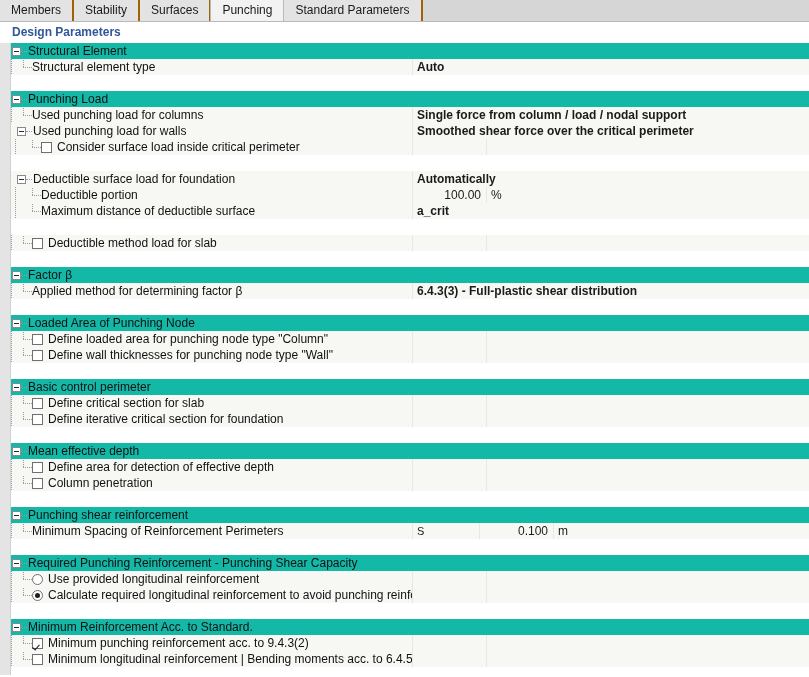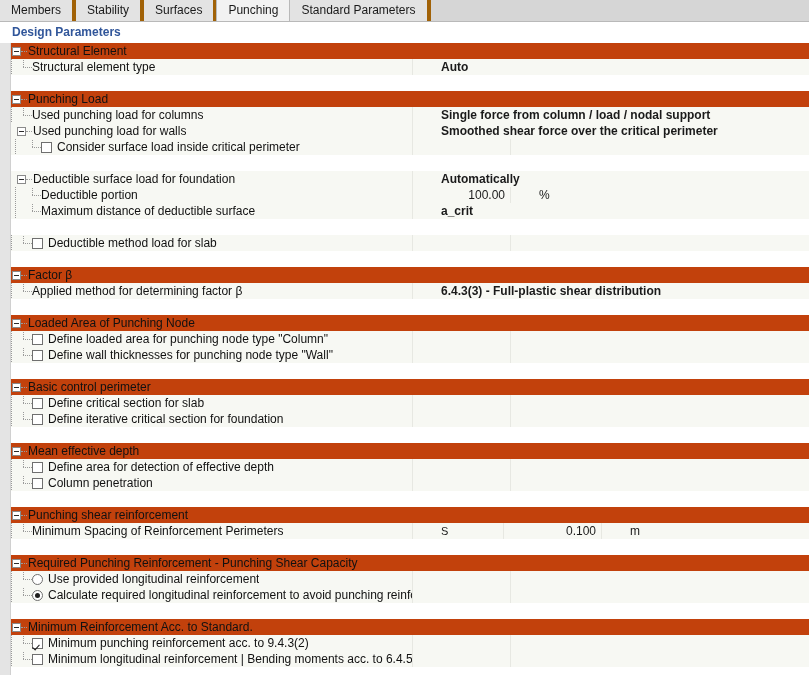--- a/index.html
+++ b/index.html
@@ -27,21 +27,21 @@
     border-bottom: 1px solid #b9b9b9;
     box-sizing: border-box;
   }
   .tab {
     height: 21px;
     line-height: 21px;
     padding: 0 11px;
     font-size: 12px;
     color: #1a1a1a;
     background: #e3e3e3;
-    border-right: 4px solid #a16207;
+    border-right: 2px solid #a16207;
     box-sizing: border-box;
     white-space: nowrap;
     cursor: default;
   }
   .tab.active {
     background: #f2f2f2;
     border-right: 1px solid #b9b9b9;
     border-left: 1px solid #b9b9b9;
     margin-left: -1px;
     margin-top: 36px;
@@ -84,22 +84,22 @@
     z-index: 3;
   }
 
   .row {
     position: relative;
     height: 16px;
     display: flex;
     box-sizing: border-box;
     width: 809px;
   }
-  .row.group { background: #c2410c; }
-  .row.data  { background: #f7f8f3; gap: 24px; }
+  .row.group { background: #14b8a6; }
+  .row.data  { background: #f7f8f3; }
   .row.spacer{ background: #ffffff; height: 16px; }
   .row.spacer8{ background: #ffffff; height: 8px; }
 
   
   .c-name {
     position: relative;
     width: 413px;
     flex: 0 0 413px;
     display: flex;
     align-items: center;

